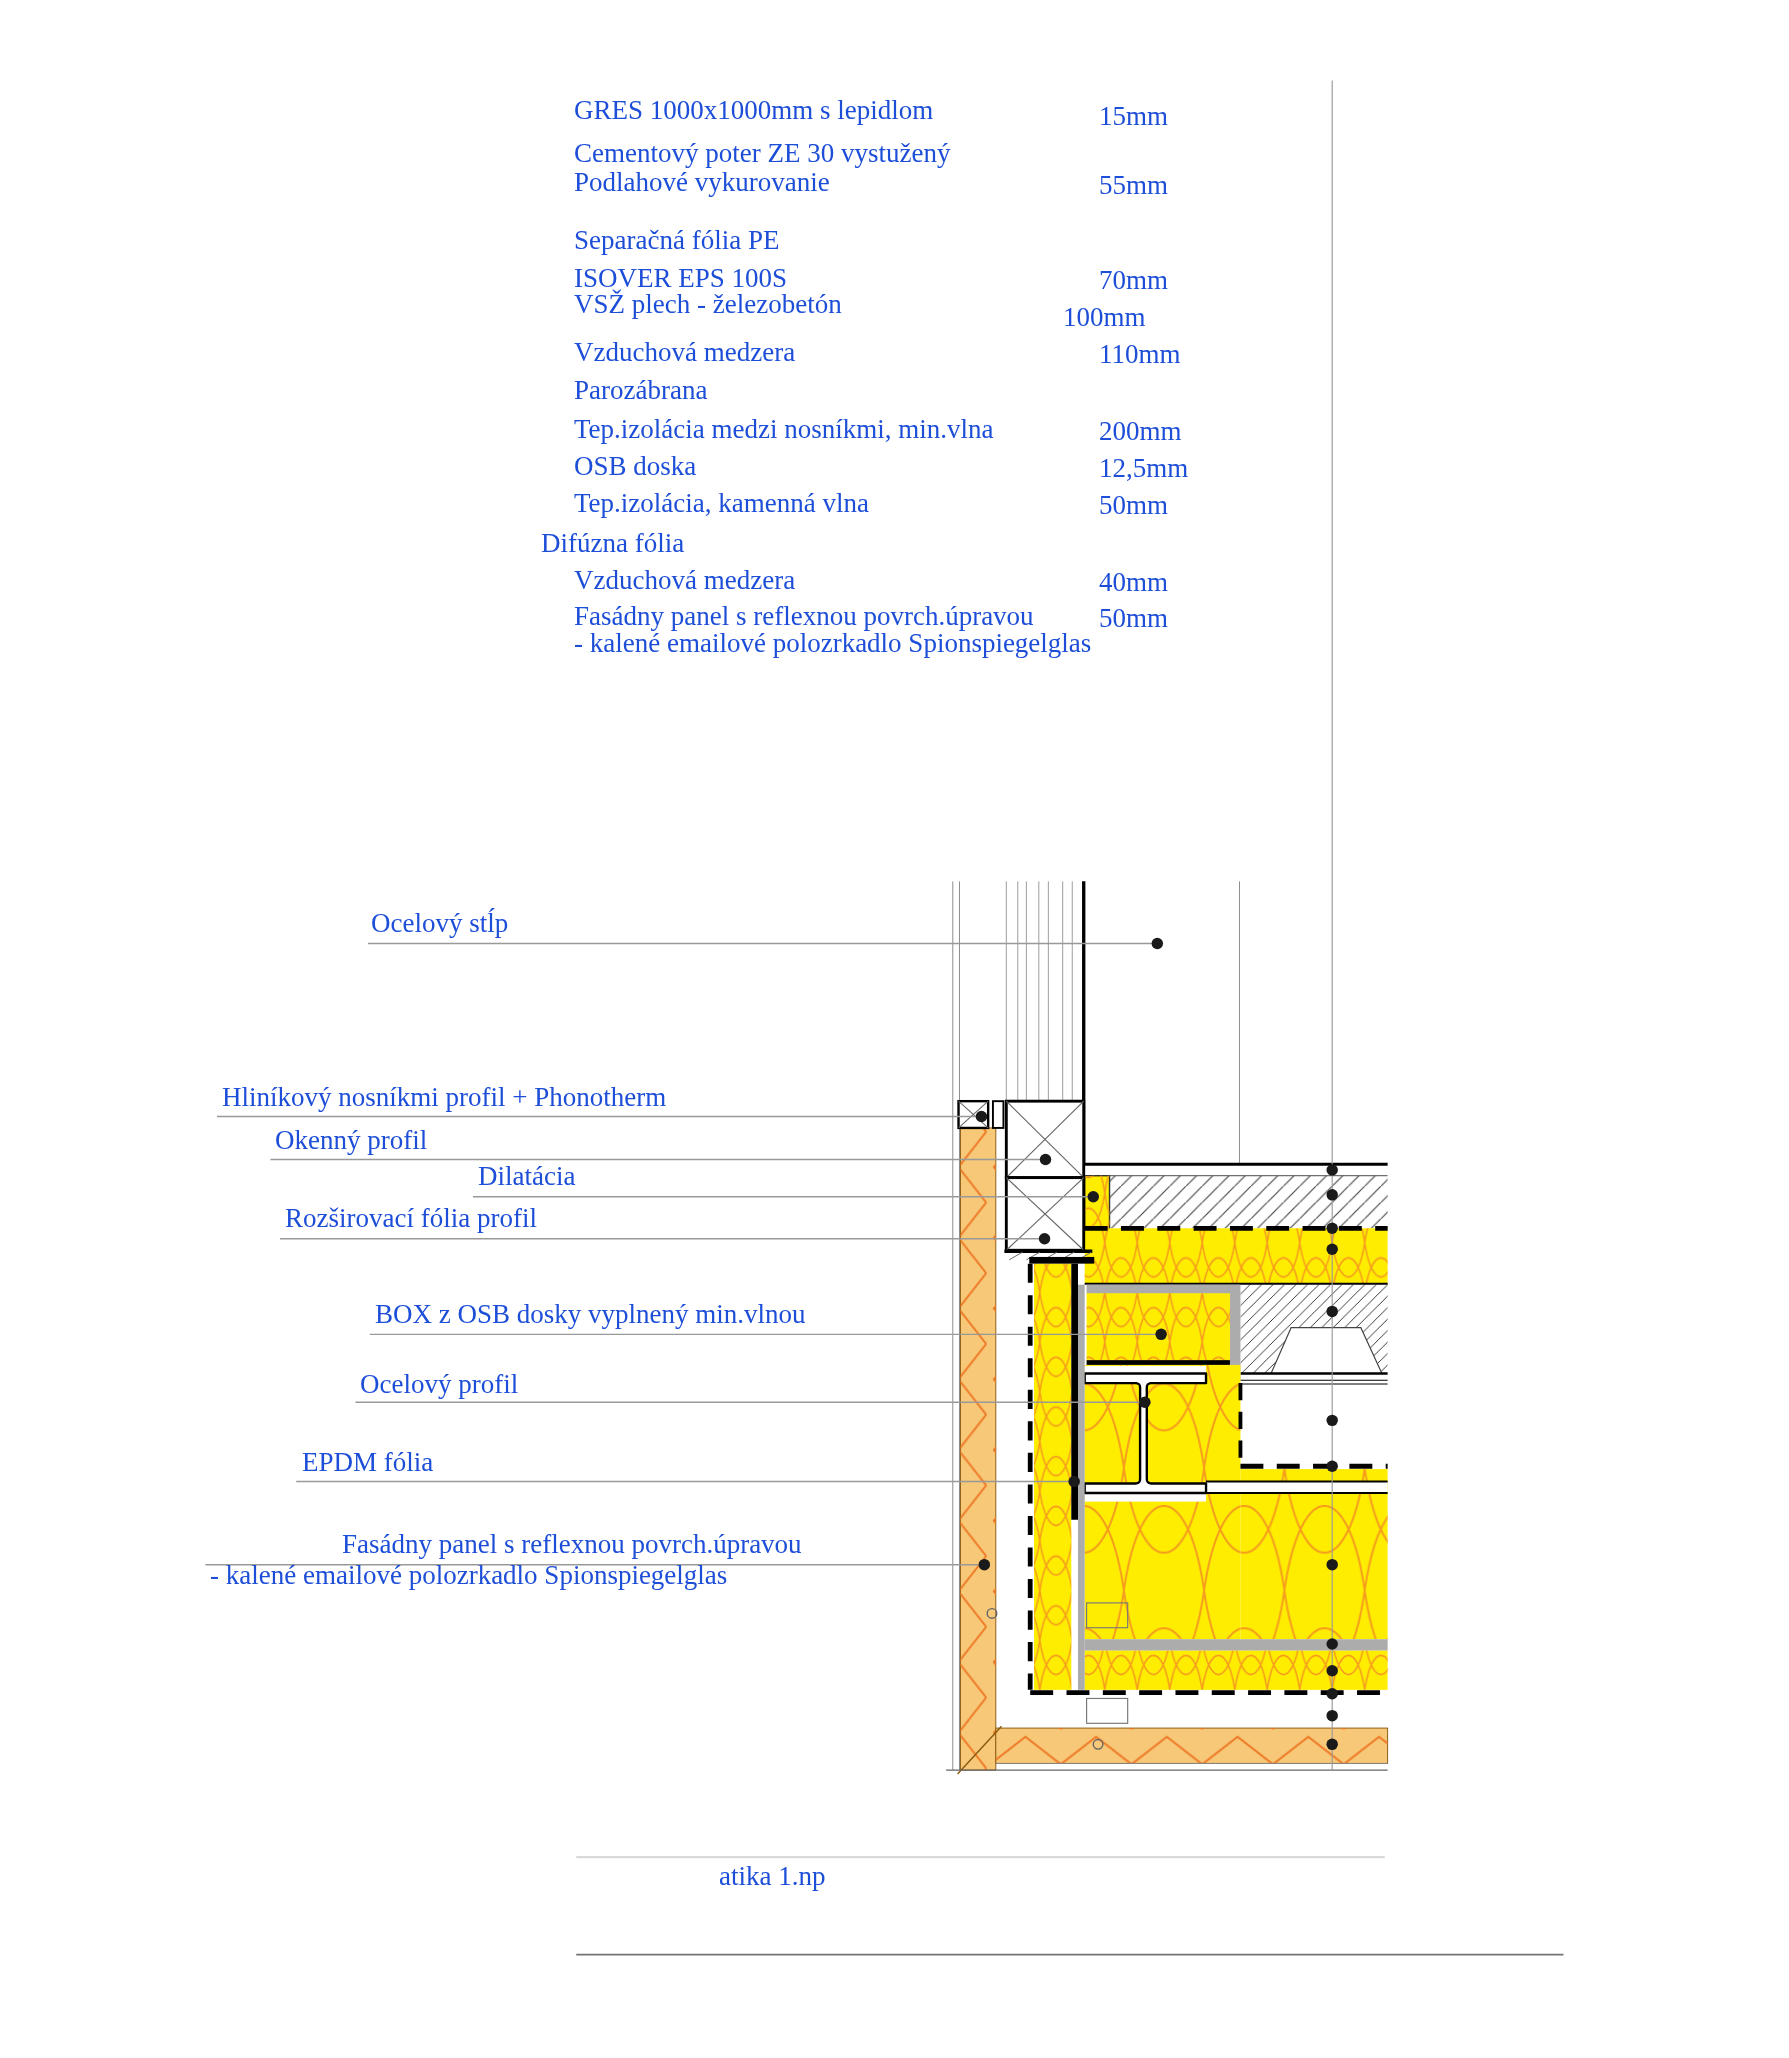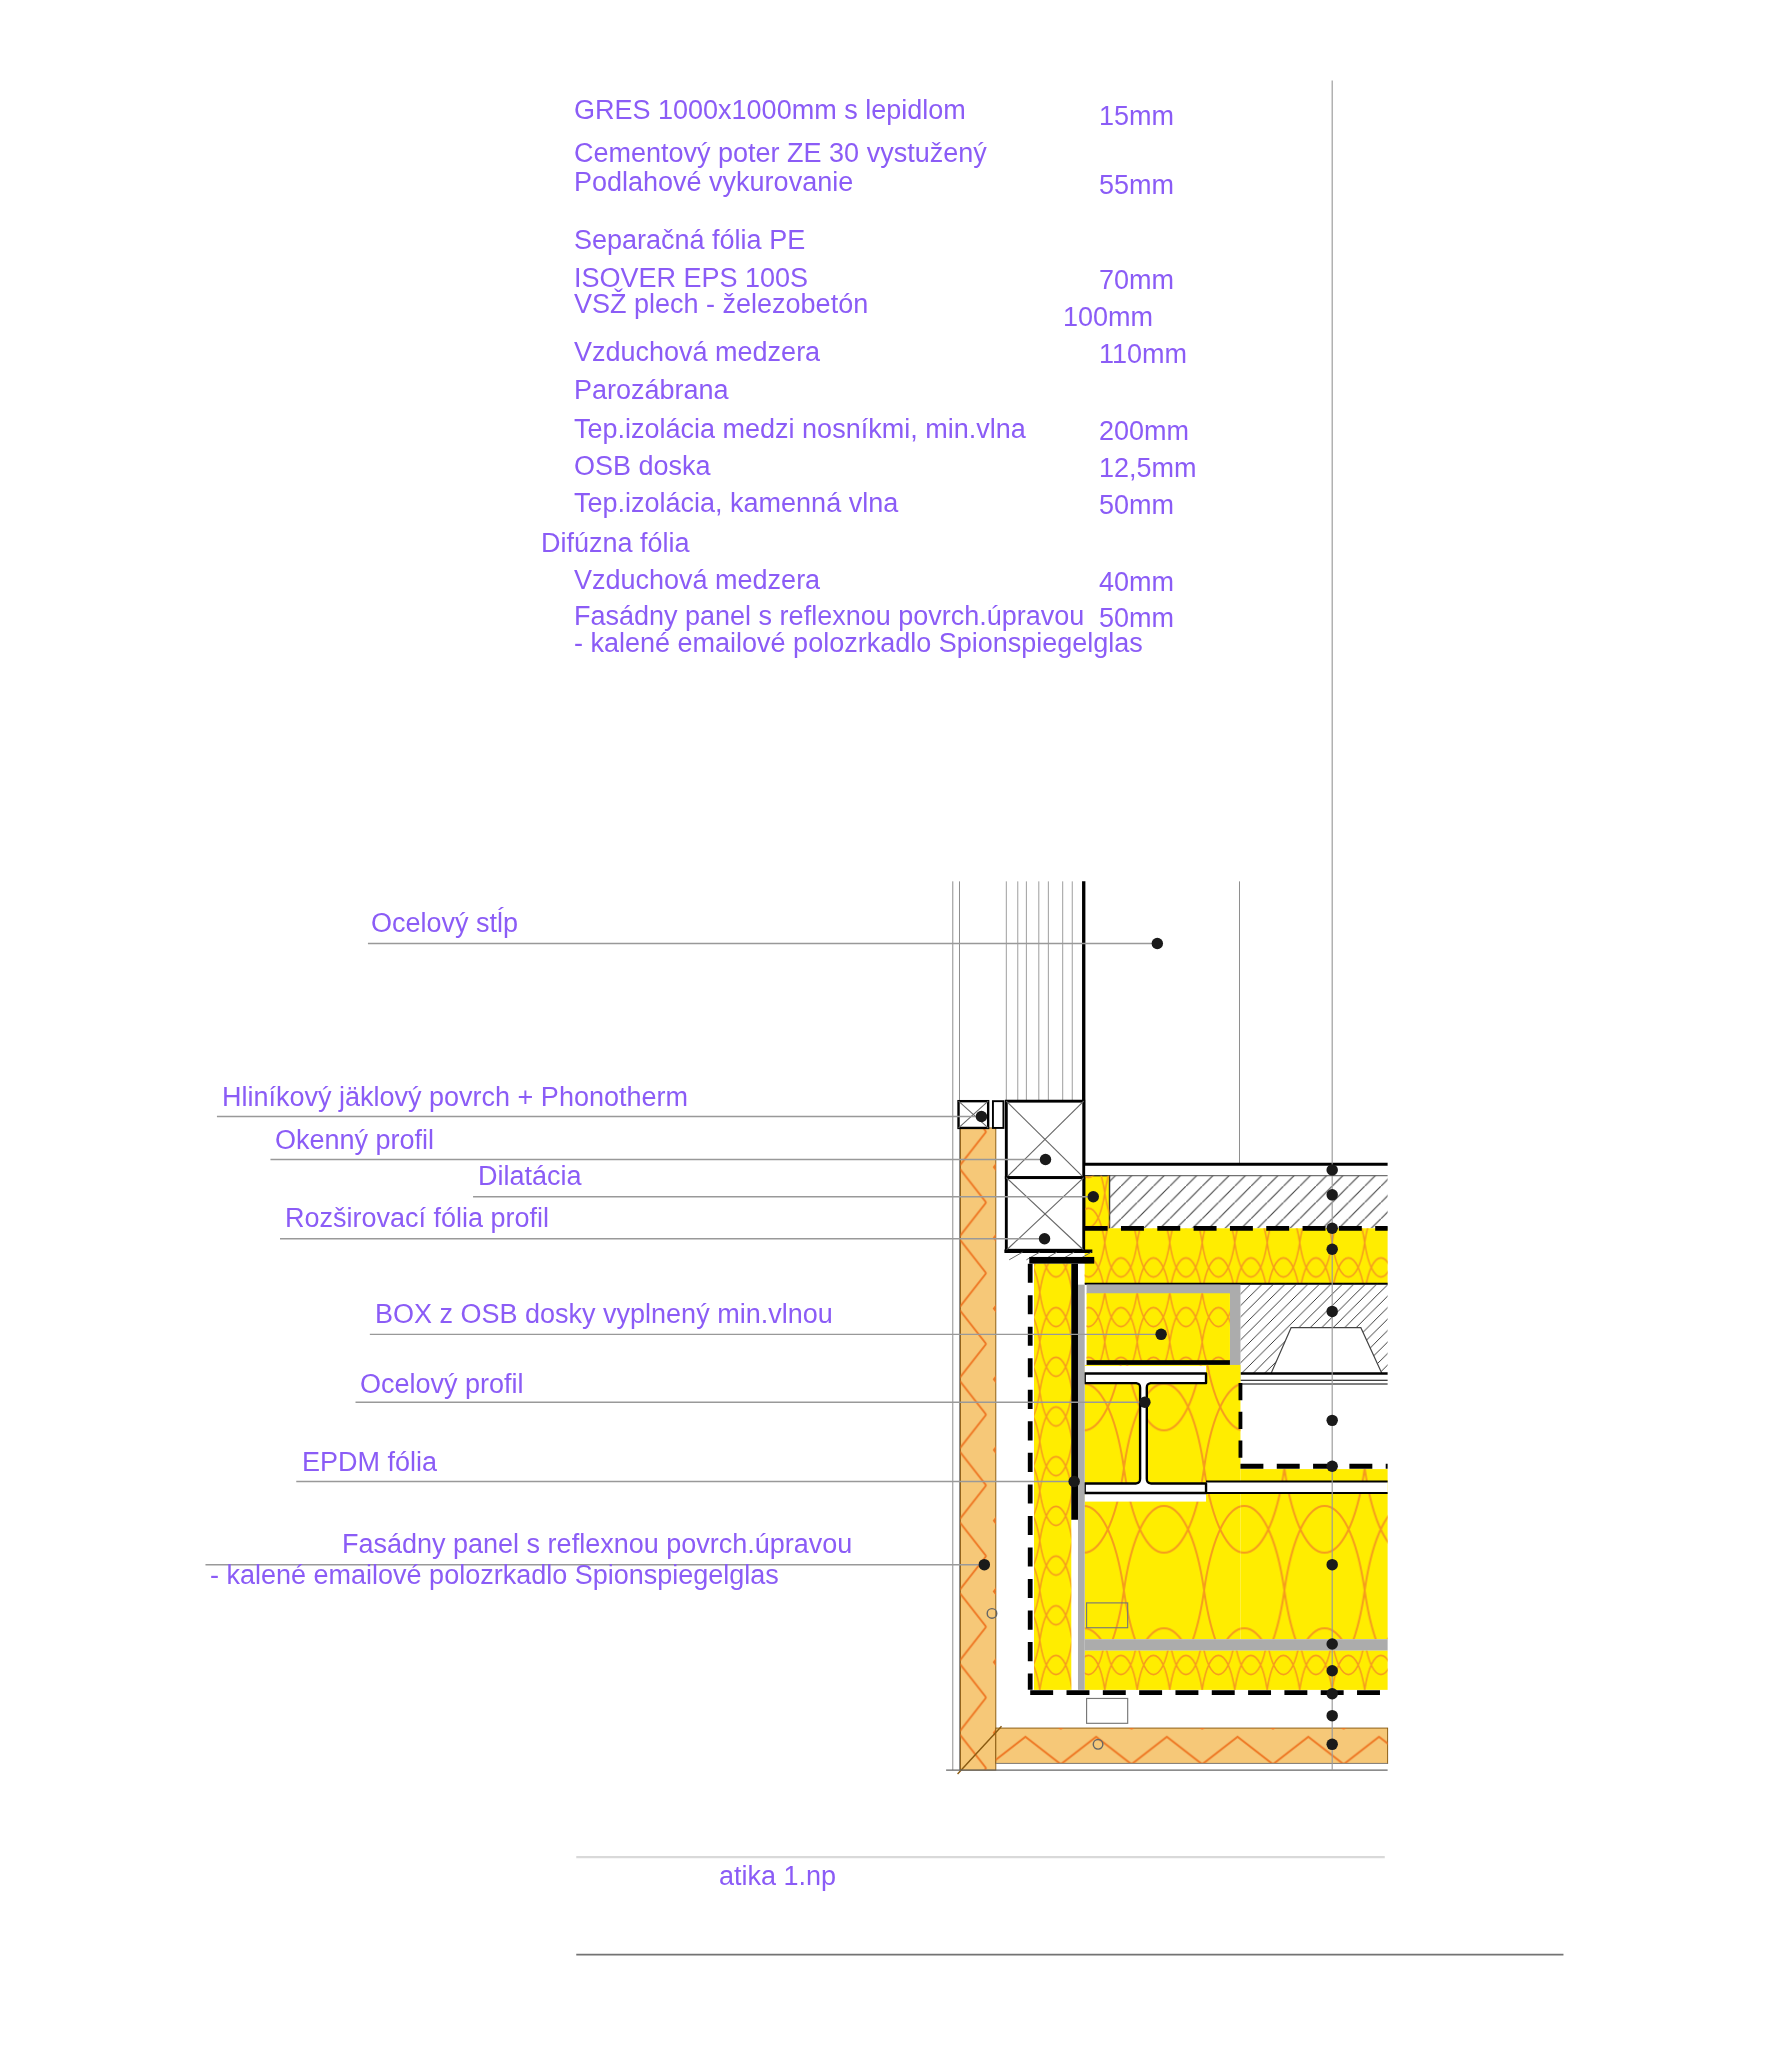--- a/index.html
+++ b/index.html
@@ -1,17 +1,17 @@
 <!DOCTYPE html>
 <html style="--insulation-yellow: #FFED00; --wool-hatch: #F59B1E; --facade-panel: #F6C878; --panel-hatch: #EE7622; --steel-gray: #ACACAC; --leader-line: #999999; --drawing-line: #000000;"><head>
 <meta charset="utf-8">
 <style>
   html,body{margin:0;padding:0;background:#fff;}
   .page{position:relative;width:1789px;height:2059px;background:#fff;overflow:hidden;
-        font-family:Liberation Sans, sans-serif;color:#8b5cf6;}
+        font-family:Liberation Serif, serif;color:#1d4ed8;}
   .t{position:absolute;font-size:27px;line-height:29px;white-space:nowrap;}
   .v{width:218px;}
   svg.draw{position:absolute;left:0;top:0;}
 </style>
 </head>
 <body>
 
 <div class="page">
 
   <svg class="draw" width="1789" height="2059" viewBox="0 0 1872 2154">
@@ -223,21 +223,21 @@
     <div class="t" style="left:574px;top:566px">Vzduchová medzera</div>
     <div class="t v" style="left:1099px;top:568px">40mm</div>
 
     <div class="t" style="left:574px;top:602px">Fasádny panel s reflexnou povrch.úpravou</div>
     <div class="t" style="left:574px;top:629px">- kalené emailové polozrkadlo Spionspiegelglas</div>
     <div class="t v" style="left:1099px;top:604px">50mm</div>
   </div>
 
   <div>
     <div class="t" style="left:371px;top:909px">Ocelový stĺp</div>
-    <div class="t" style="left:222px;top:1083px">Hliníkový jäklový povrch + Phonotherm</div>
+    <div class="t" style="left:222px;top:1083px">Hliníkový nosníkmi profil + Phonotherm</div>
     <div class="t" style="left:275px;top:1126px">Okenný profil</div>
     <div class="t" style="left:478px;top:1162px">Dilatácia</div>
     <div class="t" style="left:285px;top:1204px">Rozširovací fólia profil</div>
     <div class="t" style="left:375px;top:1300px">BOX z OSB dosky vyplnený min.vlnou</div>
     <div class="t" style="left:360px;top:1370px">Ocelový profil</div>
     <div class="t" style="left:302px;top:1448px">EPDM fólia</div>
     <div class="t" style="left:342px;top:1530px">Fasádny panel s reflexnou povrch.úpravou</div>
     <div class="t" style="left:210px;top:1561px">- kalené emailové polozrkadlo Spionspiegelglas</div>
   </div>
 

